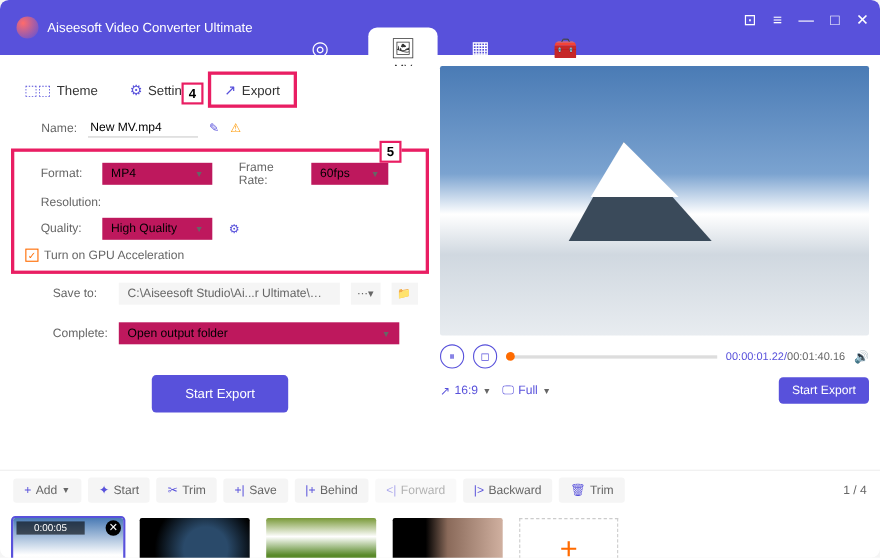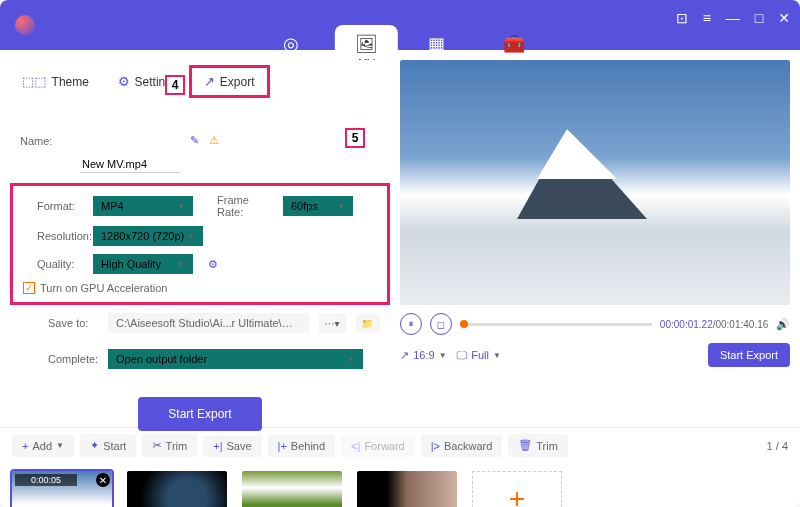--- a/index.html
+++ b/index.html
@@ -17,28 +17,28 @@
 .content { display: flex; padding: 10px; gap: 10px; height: calc(100% - 130px); }
 .left-panel { width: 380px; background: #fff; position: relative; }
 .sub-tabs { display: flex; gap: 5px; padding: 5px 0; }
 .sub-tab { display: flex; align-items: center; gap: 5px; padding: 6px 12px; font-size: 12px; color: #333; cursor: pointer; }
 .sub-tab.active { background: #fff; border: 3px solid #e91e63; }
 .sub-tab-icon { color: #5851db; font-size: 13px; }
 .callout { position: absolute; background: #fff; border: 2px solid #e91e63; width: 20px; height: 20px; display: flex; align-items: center; justify-content: center; font-size: 12px; font-weight: bold; z-index: 10; }
 .callout-4 { top: 75px; left: 165px; }
 .callout-5 { top: 128px; left: 345px; }
 .name-row { display: flex; align-items: center; gap: 10px; padding: 5px 10px; font-size: 11px; }
-.name-row .label { width: 50px; color: #666; }
-.name-input { border: none; border-bottom: 1px solid #ccc; font-size: 11px; padding: 2px; width: 100px; margin-top: 48px; }
+.name-row .label { width: 50px; color: #666; text-align: right; }
+.name-input { border: none; border-bottom: 1px solid #ccc; font-size: 11px; padding: 2px; width: 100px; }
 .pencil { color: #5851db; cursor: pointer; }
 .warn { color: #ff9800; }
 .settings-box { border: 3px solid #e91e63; padding: 8px 10px; margin-top: 5px; }
 .setting-row { display: flex; align-items: center; gap: 10px; margin-bottom: 8px; font-size: 11px; }
 .setting-row .label { width: 60px; color: #666; padding-left: 14px; }
-.dropdown { background: #0f766e; padding: 4px 8px; font-size: 11px; border: none; width: 100px; display: flex; justify-content: space-between; align-items: center; cursor: pointer; }
+.dropdown { background: #be185d; padding: 4px 8px; font-size: 11px; border: none; width: 100px; display: flex; justify-content: space-between; align-items: center; cursor: pointer; }
 .dropdown::after { content: '▼'; font-size: 8px; color: #666; }
 .gear-sm { color: #5851db; margin-left: 5px; cursor: pointer; }
 .gpu-row { display: flex; align-items: center; gap: 5px; font-size: 11px; color: #666; }
 .checkbox { width: 12px; height: 12px; border: 1px solid #ff6b00; display: flex; align-items: center; justify-content: center; color: #ff6b00; font-size: 9px; }
 .path-row { display: flex; align-items: center; gap: 10px; padding: 8px 10px; font-size: 11px; }
 .path-row .label { width: 50px; color: #666; margin-left: 28px; }
 .path-text { background: #f5f5f5; padding: 4px 8px; flex: 1; color: #666; overflow: hidden; white-space: nowrap; text-overflow: ellipsis; }
 .path-btn { background: #f5f5f5; padding: 4px 6px; cursor: pointer; color: #666; font-size: 10px; }
 .start-btn { background: #5851db; color: #fff; border: none; padding: 10px 30px; border-radius: 4px; font-size: 12px; cursor: pointer; margin: 20px auto; display: block; }
 .preview { flex: 1; display: flex; flex-direction: column; }
@@ -71,20 +71,21 @@
 .thumb2 { background: radial-gradient(circle at 60% 50%, #2a4a6a 30%, #000 70%); }
 .thumb3 { background: linear-gradient(180deg, #7a9a3a 0%, #fff 30%, #5a8a2a 60%); }
 .thumb4 { background: linear-gradient(90deg, #000 30%, #8a6a5a 50%, #d0b0a0 100%); }
 </style>
 </head>
 <body>
 
 <div class="app">
   <div class="titlebar">
     <div class="logo"></div>
+    <span class="app-title">Aiseesoft Video Converter Ultimate</span>
     <div class="window-controls">
       <span>⊡</span>
       <span>≡</span>
       <span>—</span>
       <span>□</span>
       <span>✕</span>
     </div>
     <div class="main-nav">
       <div class="nav-item">
         <span class="nav-icon">◎</span>
@@ -138,23 +139,20 @@
           <div class="dropdown">
               <span>MP4</span>
             </div>
           <span class="label" style="width:70px">Frame Rate:</span>
           <div class="dropdown" style="width:70px">
               <span>60fps</span>
             </div>
         </div>
         <div class="setting-row">
           <span class="label">Resolution:</span>
-          <div class="dropdown" style="width:110px">
-              <span>1280x720 (720p)</span>
-            </div>
         </div>
         <div class="setting-row">
           <span class="label">Quality:</span>
           <div class="dropdown">
               <span>High Quality</span>
             </div>
           <span class="gear-sm">⚙</span>
         </div>
         <div class="gpu-row">
           <span class="checkbox">✓</span>

